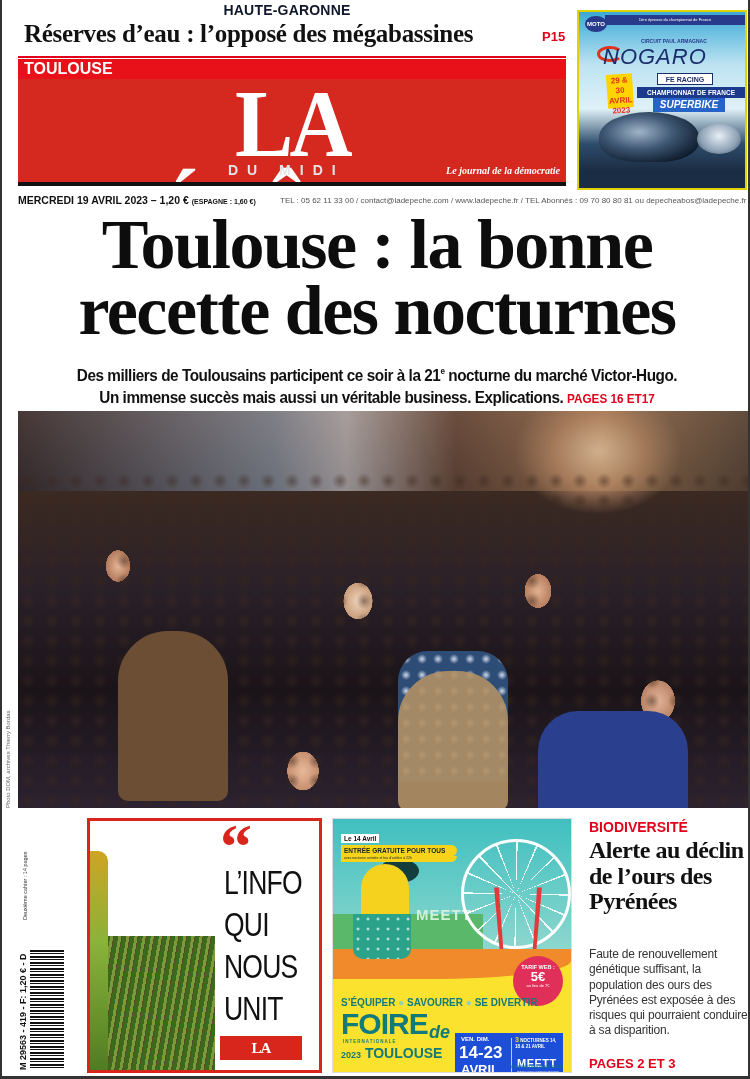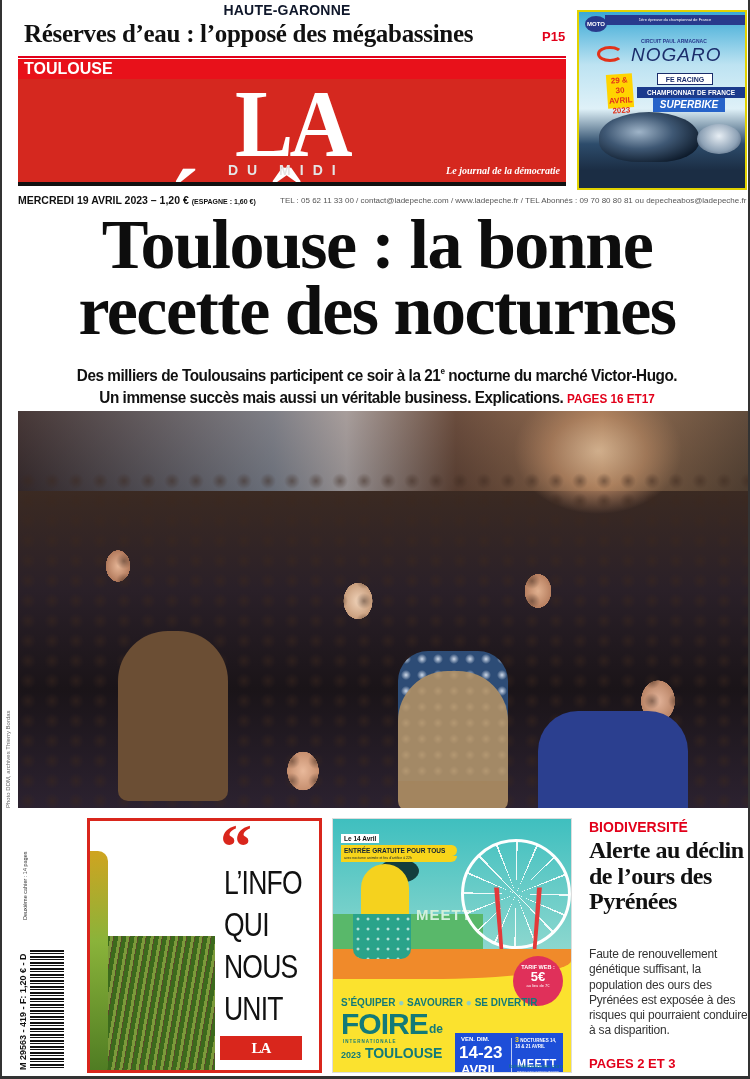--- a/index.html
+++ b/index.html
@@ -19,21 +19,21 @@
   #masthead .title { position: absolute; left: 0; width: 100%; top: 18px; text-align: center; color: #fff; font-family: "Liberation Serif", serif; font-weight: bold; font-size: 95px; letter-spacing: -4px; line-height: 1; transform: scaleX(0.92); }
   #masthead .sub { position: absolute; left: 210px; top: 103px; color: #e5e5e5; font-weight: bold; font-size: 14px; letter-spacing: 9px; }
   #masthead .tagline { position: absolute; right: 6px; top: 106px; color: #fff; font-family: "Liberation Serif", serif; font-style: italic; font-weight: bold; font-size: 10px; }
   #masthead .bottombar { position: absolute; left: 0; bottom: 0; width: 100%; height: 4px; background: #111; }
 
   
   #ad-nogaro { left: 575px; top: 10px; width: 170px; height: 180px; border: 2px solid #e2d200; background: linear-gradient(180deg, #3aa9d6 0%, #bde3f2 30%, #dff1f8 55%, #2d4c6b 75%, #1b2d44 90%); overflow: hidden; }
   #ad-nogaro .strip { position: absolute; left: 26px; top: 3px; width: 140px; height: 10px; background: #283a8c; color: #fff; font-size: 4px; line-height: 10px; text-align: center; }
   #ad-nogaro .moto { position: absolute; left: 6px; top: 4px; width: 22px; height: 16px; border-radius: 50%; background: #283a8c; color: #fff; font-size: 6px; font-weight: bold; text-align: center; line-height: 16px; }
   #ad-nogaro .circuit { position: absolute; left: 62px; top: 26px; font-size: 5px; color: #283a8c; font-weight: bold; }
-  #ad-nogaro .logo { position: absolute; left: 52px; top: 32px; font-size: 19px; font-style: italic; color: #1b2d6b; letter-spacing: 1px; font-family: "Liberation Sans", sans-serif; }
+  #ad-nogaro .logo { position: absolute; left: 24px; top: 32px; font-size: 22px; font-style: italic; color: #1b2d6b; letter-spacing: 1px; font-family: "Liberation Sans", sans-serif; }
   #ad-nogaro .logo-swoosh { position: absolute; left: 18px; top: 34px; width: 26px; height: 16px; border: 3px solid #e2321a; border-radius: 50%; border-right-color: transparent; }
   #ad-nogaro .date { position: absolute; left: 28px; top: 62px; width: 26px; height: 34px; background: #ffd400; color: #e2321a; font-size: 8px; font-weight: bold; text-align: center; line-height: 10px; padding-top: 2px; transform: rotate(-4deg); }
   #ad-nogaro .fe { position: absolute; left: 78px; top: 61px; width: 56px; height: 12px; background: #fff; border: 1px solid #1b2d6b; color: #1b2d6b; font-size: 7px; font-weight: bold; text-align: center; line-height: 11px; }
   #ad-nogaro .champ { position: absolute; left: 58px; top: 75px; width: 108px; height: 11px; background: #1b3a8c; color: #fff; font-size: 6.5px; font-weight: bold; text-align: center; line-height: 11px; }
   #ad-nogaro .superbike { position: absolute; left: 74px; top: 86px; width: 72px; height: 14px; background: #2663c9; color: #fff; font-size: 10px; font-weight: bold; text-align: center; line-height: 14px; font-style: italic; }
   #ad-nogaro .bike { position: absolute; left: 20px; top: 100px; width: 100px; height: 50px; border-radius: 50% 50% 40% 40%; background: radial-gradient(ellipse at 40% 40%, #9fb4c8 0%, #3f5874 40%, #0d1a2a 80%); }
   #ad-nogaro .bike2 { position: absolute; left: 118px; top: 112px; width: 44px; height: 30px; border-radius: 50%; background: radial-gradient(ellipse at 50% 40%, #e7eef4 0%, #8ea2b6 60%, #2d4059 100%); }
   #ad-nogaro .foot { position: absolute; left: 0; bottom: 0; width: 100%; height: 24px; background: #f7e200; text-align: center; }
   #ad-nogaro .foot .small { font-size: 4px; color: #1b2d6b; padding-top: 3px; }
   #ad-nogaro .foot .url { font-size: 9px; color: #1b2d6b; font-style: italic; font-weight: bold; }
@@ -101,21 +101,21 @@
   #ad-foire .promo-tag .d { background: #fff; display: inline-block; font-size: 6.5px; font-weight: bold; padding: 1px 3px; color: #111; }
   #ad-foire .promo-tag .e { background: #f7d41a; font-size: 6.5px; font-weight: bold; padding: 2px 3px; color: #123; border-radius: 0 8px 8px 0; }
   #ad-foire .promo-tag .f { background: #f7d41a; font-size: 3.5px; padding: 0 3px 2px; color: #123; border-radius: 0 0 8px 0; }
   #ad-foire .tarif { position: absolute; left: 180px; top: 137px; width: 50px; height: 50px; border-radius: 50%; background: #e0305a; color: #fff; text-align: center; }
   #ad-foire .tarif .l1 { font-size: 5.5px; font-weight: bold; padding-top: 8px; }
   #ad-foire .tarif .l2 { font-size: 13px; font-weight: bold; line-height: 13px; }
   #ad-foire .tarif .l3 { font-size: 4px; }
   #ad-foire .slogan { position: absolute; left: 8px; top: 178px; font-size: 10px; font-weight: bold; color: #127a78; }
   #ad-foire .slogan .dot { color: #8fcfc4; }
   #ad-foire .foire-word { position: absolute; left: 8px; top: 190px; color: #127a78; font-size: 30px; font-weight: bold; letter-spacing: -1px; line-height: 30px; }
-  #ad-foire .foire-de { position: absolute; left: 96px; top: 203px; color: #127a78; font-size: 12px; font-weight: bold; }
+  #ad-foire .foire-de { position: absolute; left: 96px; top: 203px; color: #127a78; font-size: 18px; font-weight: bold; font-style: italic; }
   #ad-foire .intl { position: absolute; left: 10px; top: 220px; font-size: 4.5px; letter-spacing: 1px; color: #127a78; font-weight: bold; }
   #ad-foire .city { position: absolute; left: 8px; top: 226px; font-size: 14px; font-weight: bold; color: #127a78; }
   #ad-foire .city .yr { font-size: 9px; }
   #ad-foire .datebox { position: absolute; left: 122px; top: 190px; width: 108px; height: 50px; background: #1d4ed8; color: #fff; margin-top: 24px; }
   #ad-foire .datebox .days { position: absolute; left: 6px; top: 3px; font-size: 6px; font-weight: bold; }
   #ad-foire .datebox .range { position: absolute; left: 4px; top: 11px; font-size: 17px; font-weight: bold; line-height: 17px; }
   #ad-foire .datebox .month { position: absolute; left: 6px; top: 29px; font-size: 13px; font-weight: bold; }
   #ad-foire .datebox .sep { position: absolute; left: 56px; top: 5px; width: 1px; height: 40px; background: #fff; opacity: 0.7; }
   #ad-foire .datebox .noct { position: absolute; left: 60px; top: 4px; font-size: 4.5px; font-weight: bold; width: 46px; line-height: 6px; }
   #ad-foire .datebox .noct .big { color: #f7d41a; font-size: 7px; }

